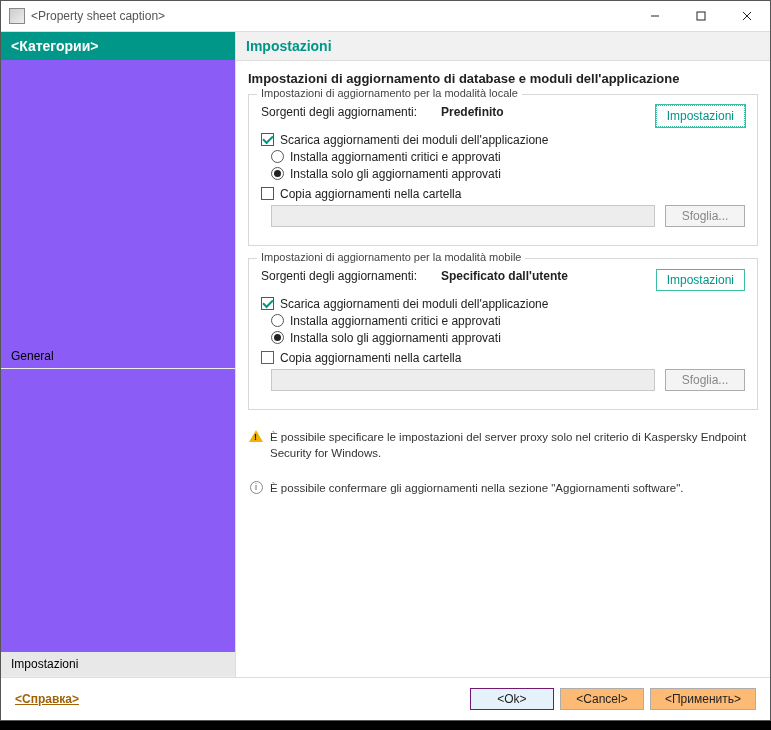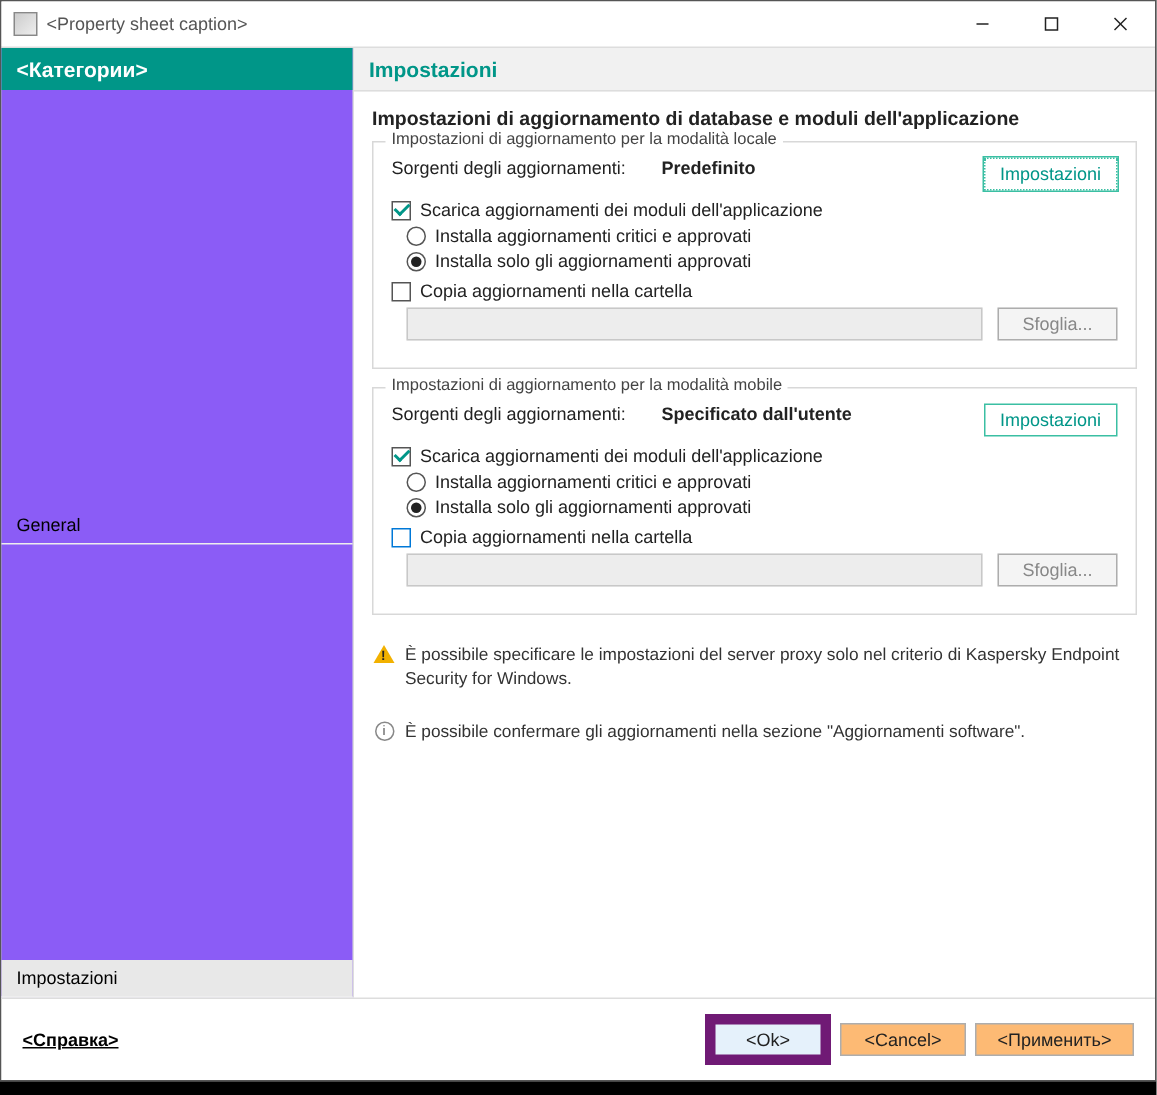--- a/index.html
+++ b/index.html
@@ -78,21 +78,21 @@
   .row .label { width: 180px; }
   .row .value { font-weight: bold; }
   .row .spacer { flex: 1; }
   .btn {
     border: 1px solid #adadad; background: #fdba74;
     padding: 3px 14px; font-size: 12px; min-width: 80px;
     text-align: center; color: #222;
   }
   .btn.teal-border { border: 2px solid #3bbfa3; color: #009688; background:#fff; padding:3px 10px;}
   .btn.disabled { color: #888; background:#f4f4f4;}
-  .checkbox, .radio { display: flex; align-items: center; margin: 3px 0; }
+  .checkbox, .radio { display: flex; margin: 3px 0; }
   .checkbox .box, .radio .circ { margin-right: 6px; flex-shrink:0;}
   .checkbox .box {
     width: 13px; height: 13px; border: 1px solid #555; background:#fff;
     display:flex; align-items:center; justify-content:center;
   }
   .checkbox .box.checked::after {
     content:""; width:8px;height:4px;
     border-left:2px solid #009688;border-bottom:2px solid #009688;
     transform: rotate(-45deg) translate(1px,-1px);
   }
@@ -121,24 +121,24 @@
     font-size:9px;color:#555;display:flex;align-items:center;justify-content:center;
   }
 
   
   .footer {
     border-top:1px solid #ddd;
     padding: 10px 14px;
     display:flex; align-items:center;
     background:#fff;
   }
-  .help-link { color:#000000; text-decoration:underline; font-weight:bold; font-size:12px;}
+  .help-link { color:#a16207; text-decoration:underline; font-weight:bold; font-size:12px;}
   .footer .spacer{flex:1;}
   .footer .btn { min-width:84px; margin-left:6px;}
-  .footer .btn.default { border:7px solid #701a75; background:#e5f1fb;}
+  .footer .btn.default { border:1px solid #701a75; background:#e5f1fb;}
 </style>
 </head>
 <body>
 
 <div class="window">
 
   <div class="titlebar">
     <div class="appicon"></div>
     <div class="title">&lt;Property sheet caption&gt;</div>
     <div class="winbtns">

